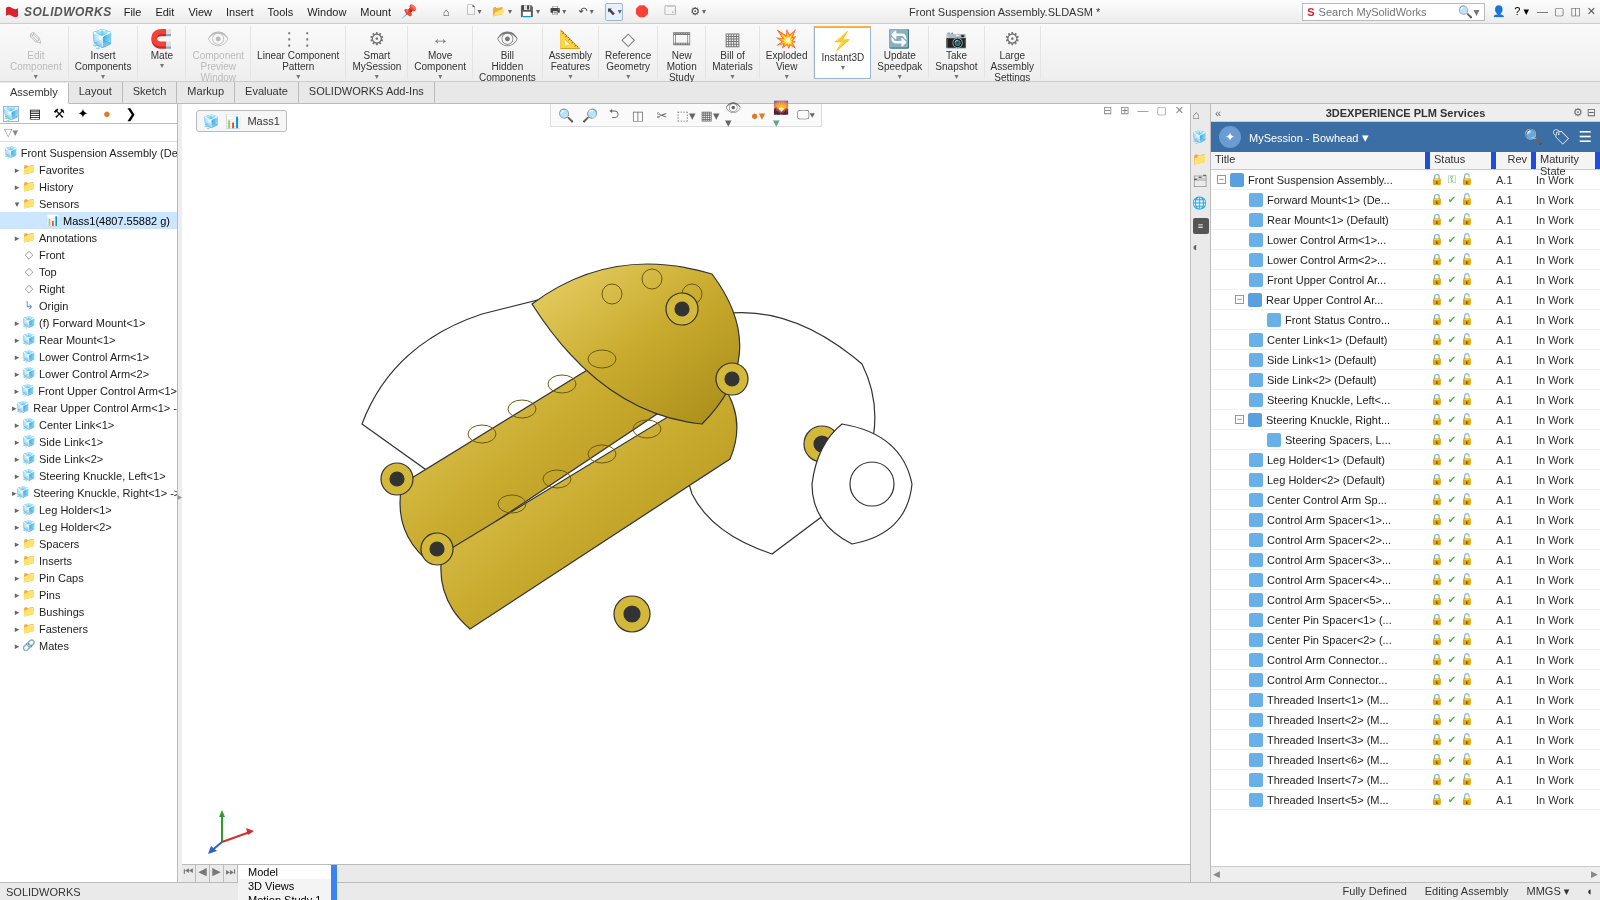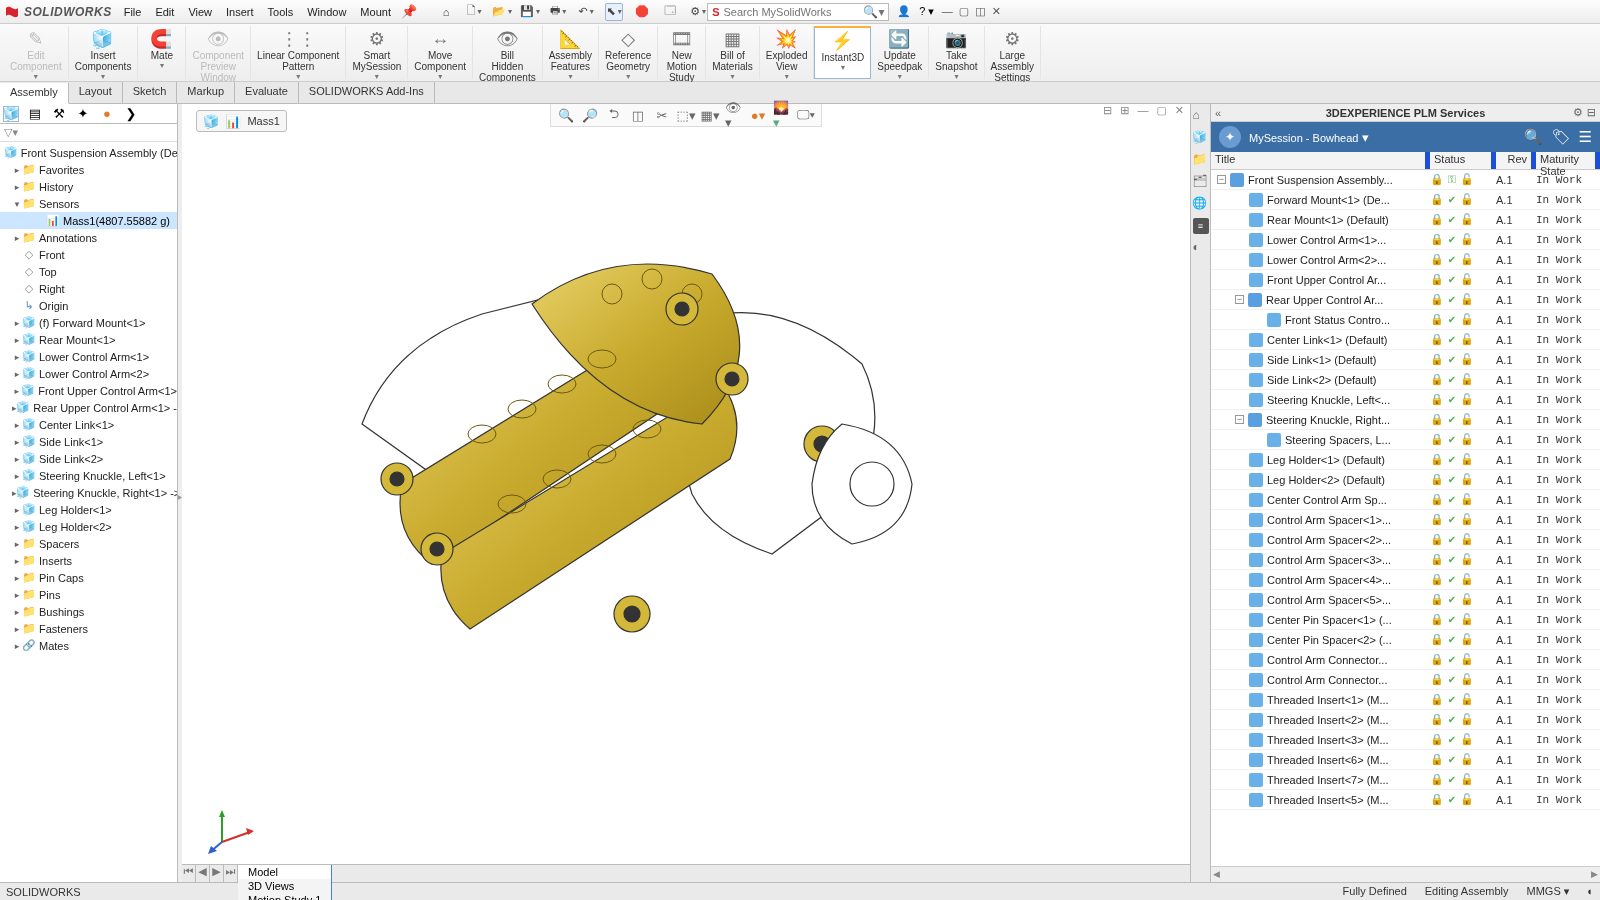--- a/index.html
+++ b/index.html
@@ -68,21 +68,21 @@
 .viewport { flex: 1; position: relative; background: #fff; }
 .breadcrumb { position: absolute; top: 6px; left: 14px; display: flex; align-items: center; border: 1px solid #bbb; background: #f6f6f6; height: 22px; border-radius: 3px; padding: 0 6px; gap: 6px; }
 .breadcrumb .bico { font-size: 13px; color: #c98e1a; }
 .breadcrumb .txt { color: #333; }
 .hud { position: absolute; top: -20px; left: 50%; transform: translateX(-50%); display: flex; gap: 6px; background: #fafafa; padding: 2px 6px; border: 1px solid #ddd; border-top: none; top: 0; }
 .hud .hico { width: 18px; height: 18px; display: flex; align-items: center; justify-content: center; font-size: 13px; color: #666; }
 .doc-win-ctrls { position: absolute; top: 0; right: 6px; display: flex; gap: 8px; color: #888; }
 .triad { position: absolute; left: 26px; bottom: 24px; }
 .triad svg { width: 48px; height: 48px; }
 .bottom-tabs { position: absolute; left: 0; bottom: 0; height: 18px; display: flex; width: 100%; border-top: 1px solid #bbb; background: #eaeaea; }
-.bottom-tabs .btab { padding: 1px 10px; border-right: 1px solid #3b82f6; background: #f4f4f4; }
+.bottom-tabs .btab { padding: 1px 10px; border-right: 6px solid #3b82f6; background: #f4f4f4; }
 .bottom-tabs .btab.active { background: #fff; }
 .bottom-tabs .arrows { display: flex; }
 .bottom-tabs .arrows span { width: 14px; text-align: center; border-right: 1px solid #bbb; color: #777; }
 .splitter { width: 4px; background: #eee; cursor: ew-resize; position: relative; }
 .splitter::after { content: "⯈"; position: absolute; top: 50%; left: -2px; font-size: 9px; color: #999; }
 
 
 .sidebar-strip { width: 20px; background: #eaeaea; border-left: 1px solid #bbb; display: flex; flex-direction: column; align-items: center; padding-top: 4px; gap: 6px; }
 .sidebar-strip .sico { width: 16px; height: 16px; font-size: 12px; color: #666; }
 .sidebar-strip .earth { color: #2066a8; }
@@ -111,21 +111,21 @@
 .prow .pico { width: 14px; height: 14px; margin-right: 4px; display: inline-flex; align-items: center; justify-content: center; }
 .pico-asm { background: #5aa0e0; border-radius: 2px; }
 .pico-part { background: #6ab0e8; border-radius: 2px; }
 .prow .ptxt { flex: 1; color: #222; white-space: nowrap; overflow: hidden; text-overflow: ellipsis; }
 .prow .stat { width: 66px; display: flex; align-items: center; gap: 4px; }
 .prow .stat .lock { color: #e0a030; font-size: 11px; }
 .prow .stat .chk { color: #4caf50; font-size: 10px; }
 .prow .stat .key { color: #4caf50; font-size: 11px; }
 .prow .stat .openlock { color: #aaa; font-size: 11px; }
 .prow .rev { width: 40px; color: #333; }
-.prow .mat { width: 64px; color: #333; font-family: Liberation Mono, monospace; }
+.prow .mat { width: 64px; color: #333; }
 .plm-scroll-h { height: 16px; background: #eee; border-top: 1px solid #ccc; position: relative; }
 .plm-scroll-h::before { content: "◀"; position: absolute; left: 2px; font-size: 9px; color: #888; top: 2px; }
 .plm-scroll-h::after { content: "▶"; position: absolute; right: 2px; font-size: 9px; color: #888; top: 2px; }
 
 
 .statusbar { height: 18px; background: #eaeaea; border-top: 1px solid #bbb; display: flex; align-items: center; padding: 0 6px; color: #333; }
 .statusbar .right { margin-left: auto; display: flex; gap: 18px; }
 
 
 .model-svg { position: absolute; top: 80px; left: 120px; }
@@ -160,20 +160,21 @@
       <span class="ico caret">🗋</span>
       <span class="ico caret">📂</span>
       <span class="ico caret">💾</span>
       <span class="ico caret">🖶</span>
       <span class="ico caret">↶</span>
       <span class="ico sel caret">⬉</span>
       <span class="ico" style="color:#c33">🛑</span>
       <span class="ico">🗔</span>
       <span class="ico caret">⚙</span>
     </div>
+    <div class="doc-title">Front Suspension Assembly.SLDASM *</div>
     <div class="right">
       <div class="search-box">
         <span class="sw-ico">S</span>
         <input placeholder="Search MySolidWorks" style="">
         <span class="mag">🔍▾</span>
       </div>
       <span style="color:#2a84c6">👤</span>
       <span>? ▾</span>
       <div class="win-ctrls">
         <span>—</span>

